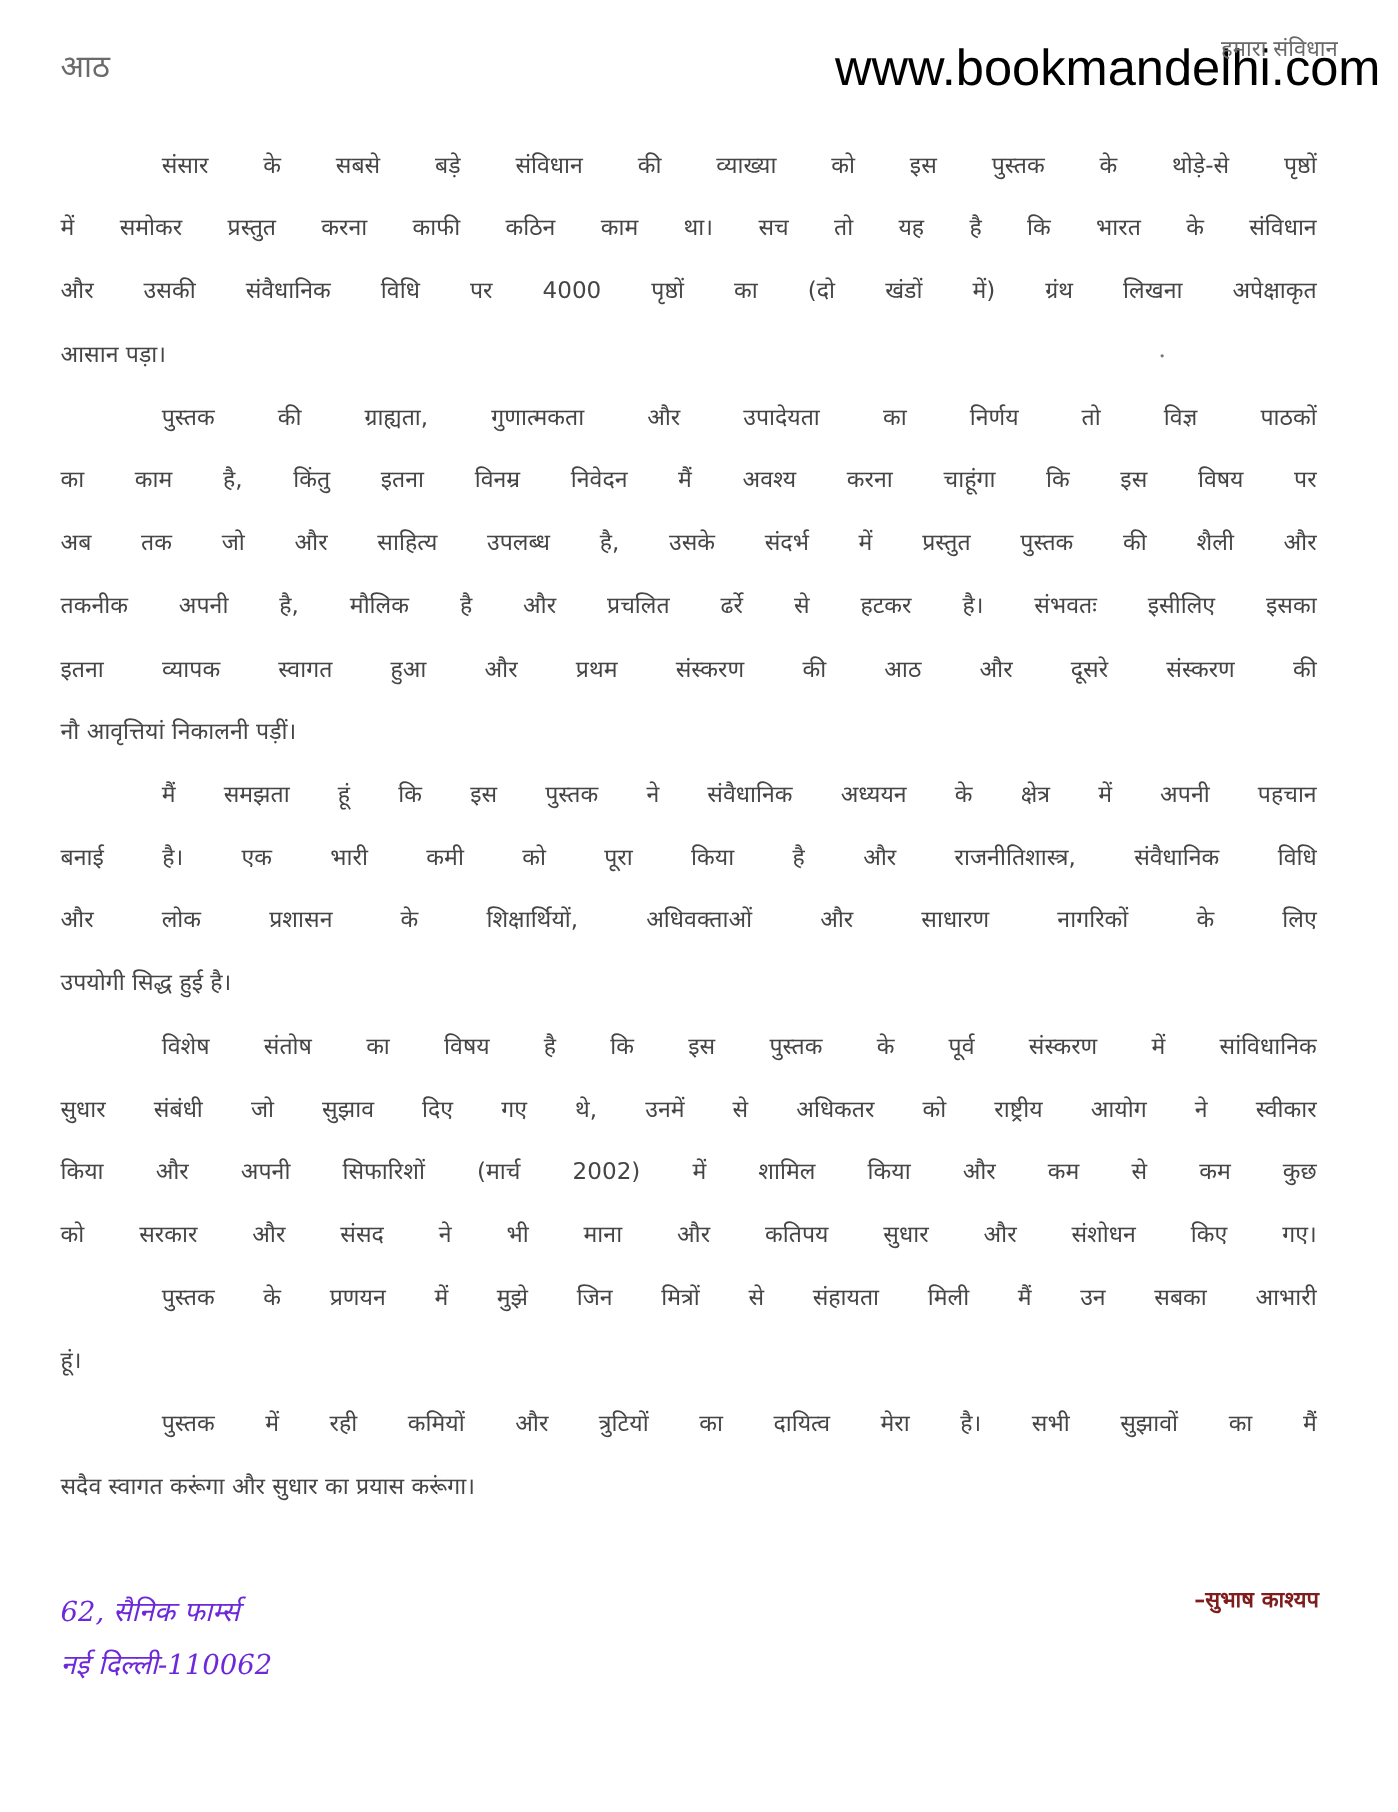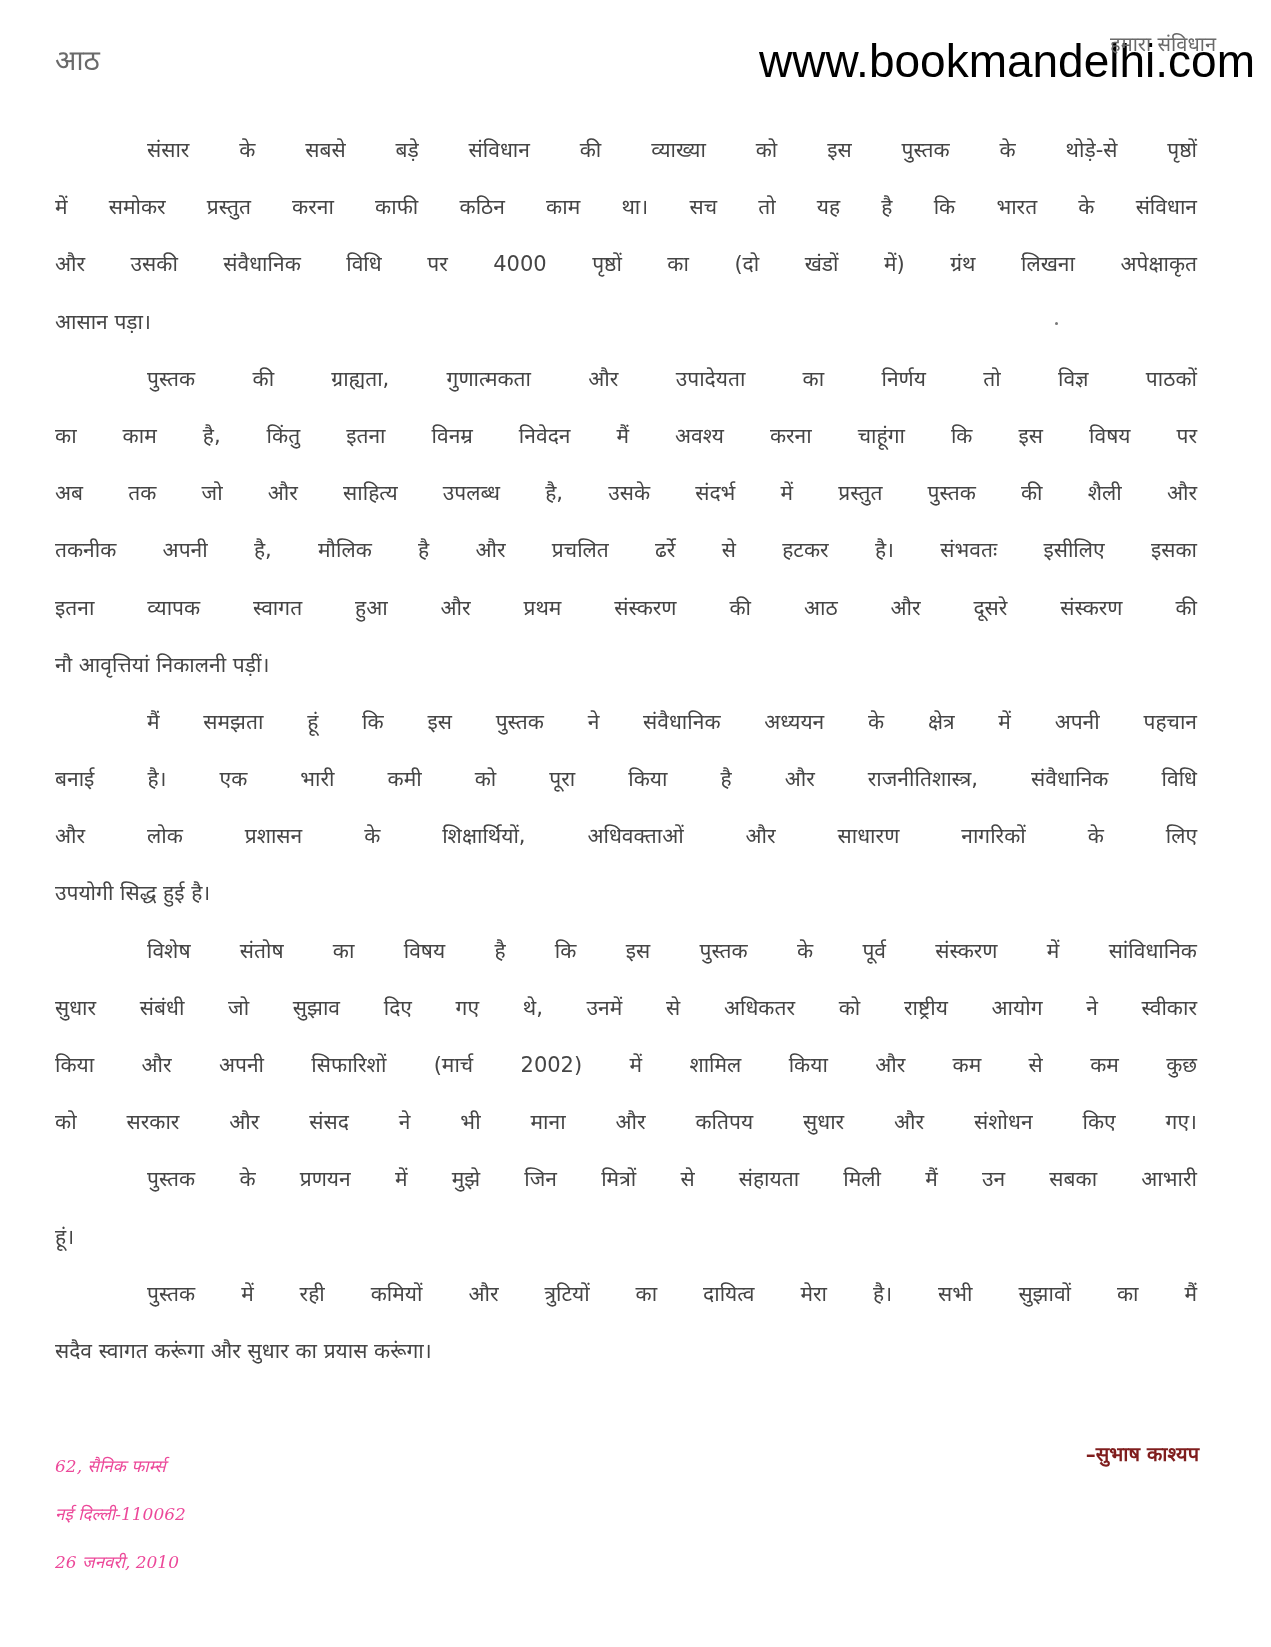--- a/index.html
+++ b/index.html
@@ -5,21 +5,21 @@
   html, body { margin: 0; padding: 0; background: #ffffff; }
   body { width: 1271px; height: 1647px; position: relative; overflow: hidden; color: #3c3c3c; }
   .page { position: absolute; left: 0; top: 0; width: 1271px; height: 1647px; }
   .hdr-left { position: absolute; left: 55px; top: 30px; font-family: "DejaVu Sans", sans-serif; font-size: 28px; color: #6a6a6a; margin-top: 10px; }
   .hdr-right { position: absolute; right: 55px; top: 30px; font-family: "DejaVu Sans", sans-serif; font-size: 20px; color: #6a6a6a; }
   .hdr-url { position: absolute; left: 0; width: 1255px; top: 34px; text-align: right; font-family: "Liberation Sans", sans-serif; font-size: 46px; color: #000000; letter-spacing: 0px; }
   .body { position: absolute; left: 55px; top: 122px; width: 1142px; font-family: "DejaVu Sans", sans-serif; font-size: 21px; color: #454545; }
   .line { height: 57.2px; line-height: 57.2px; white-space: nowrap; text-align: justify; text-align-last: justify; overflow: visible; }
   .line.indent { padding-left: 92px; }
   .line.last { text-align-last: left; }
-  .addr { position: absolute; left: 55px; top: 1442px; font-family: "DejaVu Serif", serif; font-style: italic; font-size: 17px; color: #ec4899; }
+  .addr { position: absolute; left: 55px; top: 1442px; font-family: "DejaVu Serif", serif; font-style: italic; font-size: 25px; color: #6d28d9; }
   .addr div { height: 48px; line-height: 48px; }
   .sign { position: absolute; right: 72px; top: 1440px; font-family: "DejaVu Sans", sans-serif; font-size: 20px; color: #7f1d1d; font-weight: bold; }
   .dot { position: absolute; left: 1055px; top: 322px; width: 3px; height: 3px; background: #777; border-radius: 50%; }
 </style>
 </head>
 <body>
 
 <div class="page">
   <div class="hdr-left">आठ</div>
   <div class="hdr-url">www.bookmandelhi.com</div>
@@ -60,16 +60,15 @@
       <div class="line indent">पुस्तक में रही कमियों और त्रुटियों का दायित्व मेरा है। सभी सुझावों का मैं</div>
       <div class="line last">सदैव स्वागत करूंगा और सुधार का प्रयास करूंगा।</div>
     </div>
   </div>
 
   <div class="dot"></div>
 
   <div class="addr">
     <div>62, सैनिक फार्म्स</div>
     <div>नई दिल्ली-110062</div>
-    <div>26 जनवरी, 2010</div>
   </div>
   <div class="sign">–सुभाष काश्यप</div>
 </div>
 
 </body></html>

